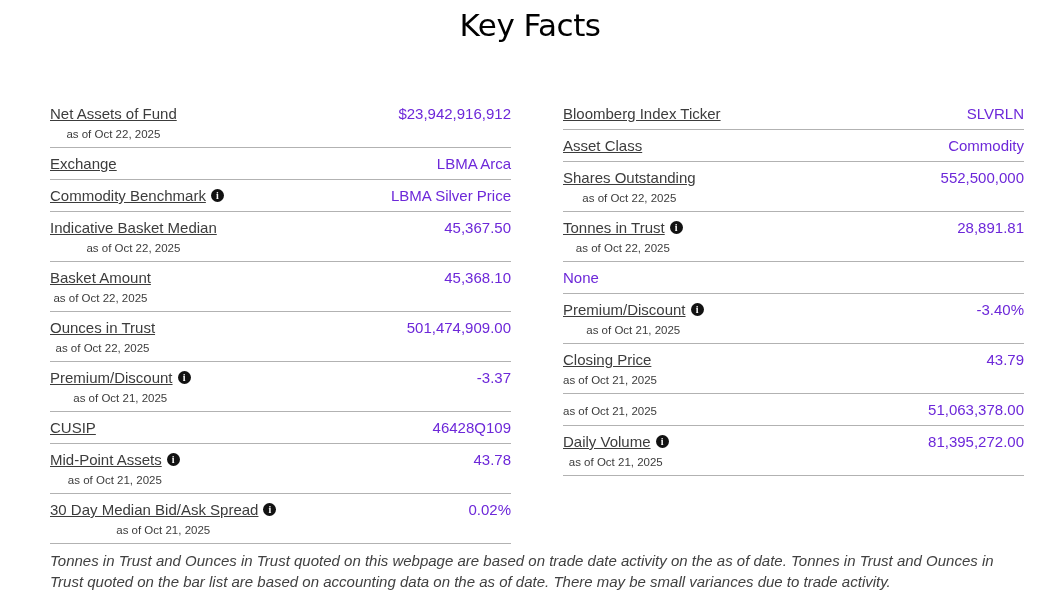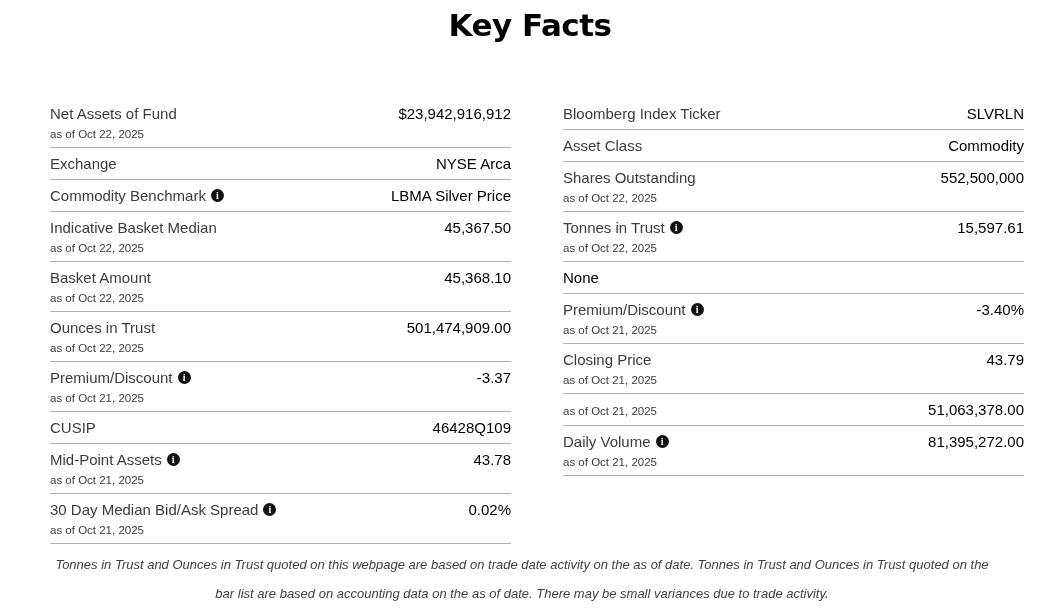--- a/index.html
+++ b/index.html
@@ -7,21 +7,21 @@
     width: 1060px; height: 609px;
     background: #ffffff;
     font-family: "Liberation Sans", sans-serif;
     overflow: hidden;
   }
   .page-title {
     margin-top: 7px;
     text-align: center;
     font-family: "DejaVu Sans", "Liberation Sans", sans-serif;
     font-size: 31px;
-    font-weight: 700;
+    font-weight: 400;
     letter-spacing: -0.5px;
     color: #000000;
   }
   .facts {
     display: flex;
     gap: 52px;
     padding-left: 50px;
     padding-right: 36px;
     margin-top: 55px;
   }
@@ -34,20 +34,21 @@
     justify-content: space-between;
     align-items: flex-start;
     padding: 6px 0 6px 0;
     border-bottom: 1px solid #b2b2b2;
   }
   .fact-left { max-width: 330px; }
   .fact-label {
     font-size: 15px;
     line-height: 19px;
     color: #3c3c3c;
+    text-decoration: underline;
   }
   .info-icon {
     display: inline-flex;
     width: 13px; height: 13px;
     border-radius: 50%;
     background: #121212;
     color: #ffffff;
     font-family: "Liberation Serif", serif;
     font-size: 10px;
     font-weight: bold;
@@ -55,35 +56,35 @@
     justify-content: center;
     margin-left: 5px;
     vertical-align: 2px;
     cursor: pointer;
   }
   .as-of {
     font-size: 11.5px;
     line-height: 14px;
     color: #3c3c3c;
     margin-top: 4px;
+    text-align: center;
   }
   .fact-value {
     font-size: 15px;
     line-height: 19px;
-    color: #000000;
+    color: #6d28d9;
     text-align: right;
     white-space: nowrap;
   }
   .footnote {
     margin: 6px 66px 0 50px;
-    font-size: 13px;
-    line-height: 29px;
+    font-size: 15px;
+    line-height: 21px;
     font-style: italic;
     color: #414141;
-    text-align: center;
   }
 </style>
 </head>
 <body>
 
 <h1 class="page-title">Key Facts</h1>
 
 <div class="facts">
   <div class="facts-column">
       <div class="fact-row">
@@ -91,21 +92,21 @@
       <div class="fact-label"><span>Net Assets of Fund</span></div>
       <div class="as-of">as of Oct 22, 2025</div>
     </div>
     <div class="fact-value">$23,942,916,912</div>
   </div>
       <div class="fact-row">
     <div class="fact-left">
       <div class="fact-label"><span>Exchange</span></div>
 
     </div>
-    <div class="fact-value">NYSE Arca</div>
+    <div class="fact-value">LBMA Arca</div>
   </div>
       <div class="fact-row">
     <div class="fact-left">
       <div class="fact-label"><span>Commodity Benchmark</span><span class="info-icon">i</span></div>
 
     </div>
     <div class="fact-value">LBMA Silver Price</div>
   </div>
       <div class="fact-row">
     <div class="fact-left">
@@ -177,21 +178,21 @@
       <div class="fact-label"><span>Shares Outstanding</span></div>
       <div class="as-of">as of Oct 22, 2025</div>
     </div>
     <div class="fact-value">552,500,000</div>
   </div>
       <div class="fact-row">
     <div class="fact-left">
       <div class="fact-label"><span>Tonnes in Trust</span><span class="info-icon">i</span></div>
       <div class="as-of">as of Oct 22, 2025</div>
     </div>
-    <div class="fact-value">15,597.61</div>
+    <div class="fact-value">28,891.81</div>
   </div>
       <div class="fact-row">
     <div class="fact-value">None</div>
   </div>
       <div class="fact-row">
     <div class="fact-left">
       <div class="fact-label"><span>Premium/Discount</span><span class="info-icon">i</span></div>
       <div class="as-of">as of Oct 21, 2025</div>
     </div>
     <div class="fact-value">-3.40%</div>

